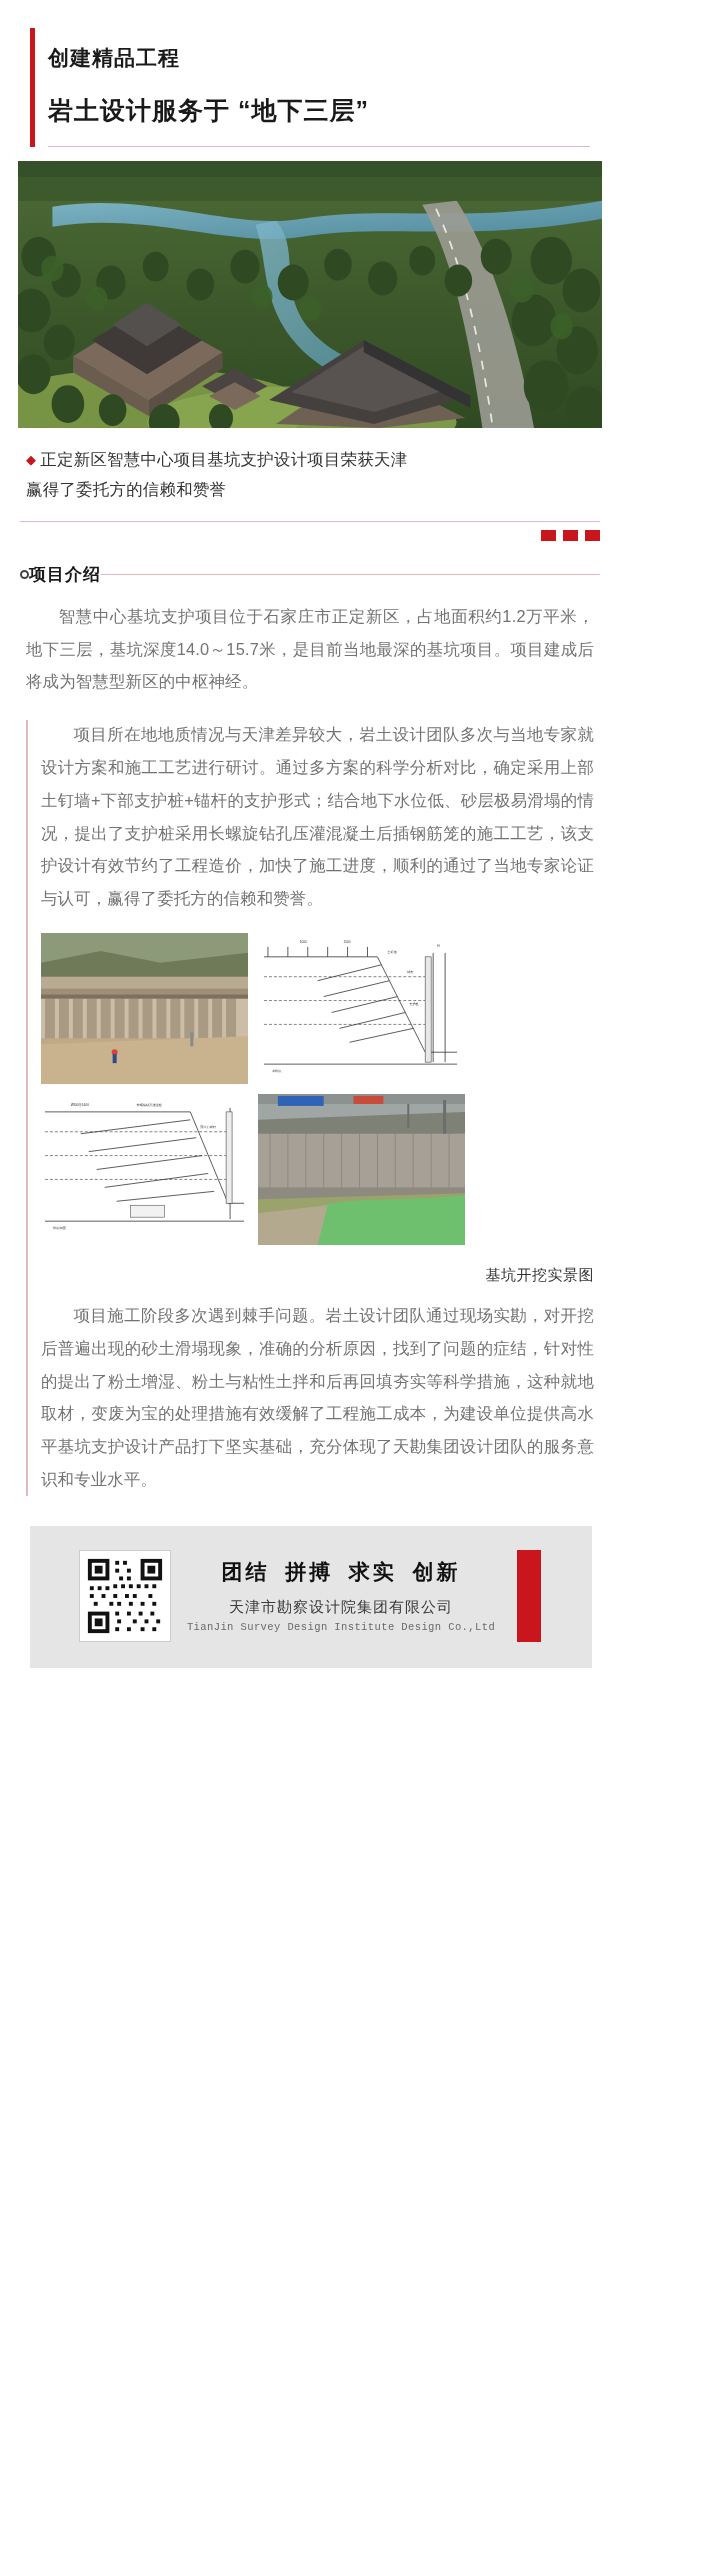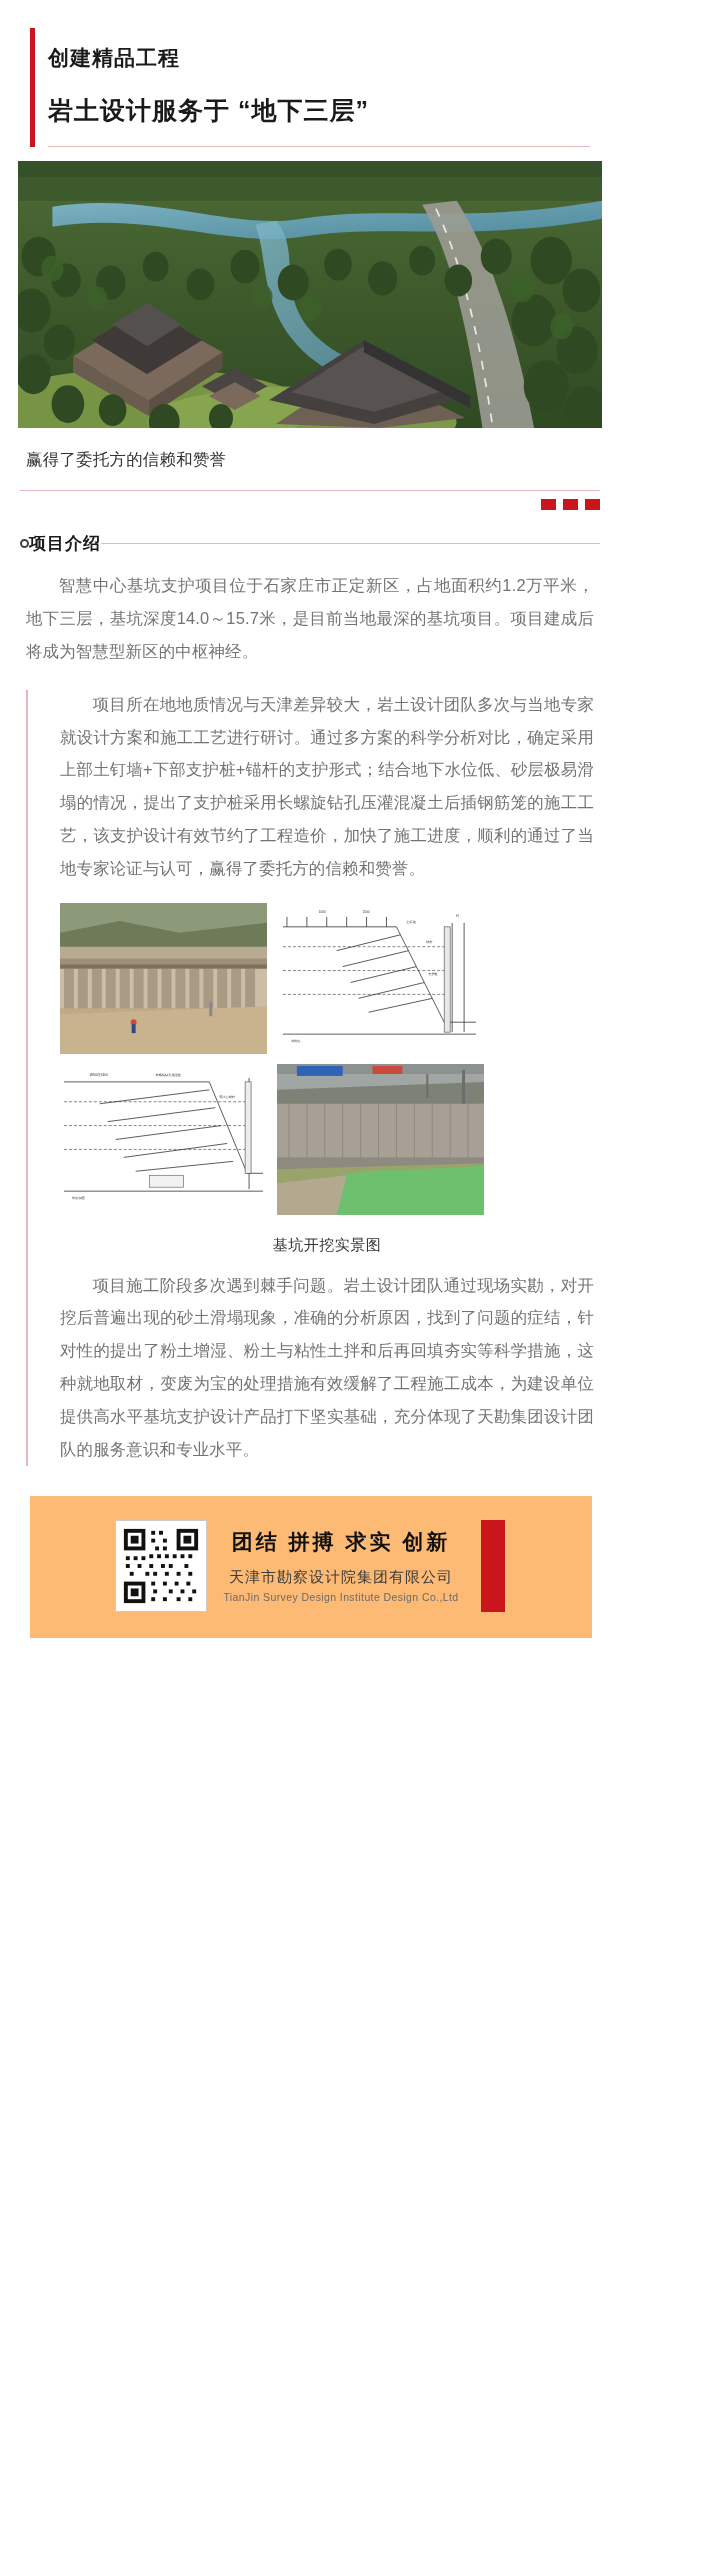--- a/index.html
+++ b/index.html
@@ -140,21 +140,21 @@
     text-align: justify;
     text-indent: 2em;
     color: #737373;
     letter-spacing: 0.2px;
   }
 
   
   .block {
     position: relative;
     margin: 20px 26px 0 26px;
-    padding-left: 34px;
+    padding-left: 15px;
   }
   .block:before {
     content: "";
     position: absolute;
     left: 0; top: 2px; bottom: 0;
     width: 2px;
     background: #e2b8ba;
   }
   .block .para { margin-left: 0; margin-right: 0; }
 
@@ -167,37 +167,38 @@
     gap: 10px;
     margin-bottom: 10px;
   }
   .photo {
     position: relative;
     overflow: hidden;
     background: #ddd;
   }
   .photo svg { display: block; width: 100%; height: 100%; }
   .cap {
-    text-align: center;
+    text-align: right;
     font-size: 15px;
     color: #333;
     margin: 21px 0 0 0;
     letter-spacing: 0.5px;
   }
 
   
   .footer {
     margin: 30px 0 0 0;
-    background: #fdba74;
+    background: #e5e5e5;
     padding: 24px 0 26px 0;
     display: flex;
     align-items: center;
     justify-content: center;
     gap: 16px;
     position: relative;
+    font-family: Liberation Mono, monospace;
   }
   .footer-bar-left {
     position: absolute;
     left: 0; top: 0; bottom: 0;
     width: 30px;
     background: #ffffff;
   }
   .footer-bar-right {
     position: absolute;
     right: 0; top: 0; bottom: 0;
@@ -331,20 +332,21 @@
           <circle cx="92" cy="138" r="12"></circle>
         <circle cx="284" cy="136" r="12"></circle>
           <circle cx="340" cy="148" r="13"></circle>
         <circle cx="586" cy="128" r="14"></circle>
           <circle cx="632" cy="166" r="13"></circle>
       </g>
     </svg>
   </div>
 
   <div class="award">
+    <span class="award-line"><span class="diamond">◆</span><span>正定新区智慧中心项目基坑支护设计项目荣获天津</span></span>
     <span class="award-line">赢得了委托方的信赖和赞誉</span>
   </div>
   <div class="award-underline"></div>
   <div class="squares">
     <i></i>
     <i></i>
     <i></i>
   </div>
 
   <div class="section-head">

